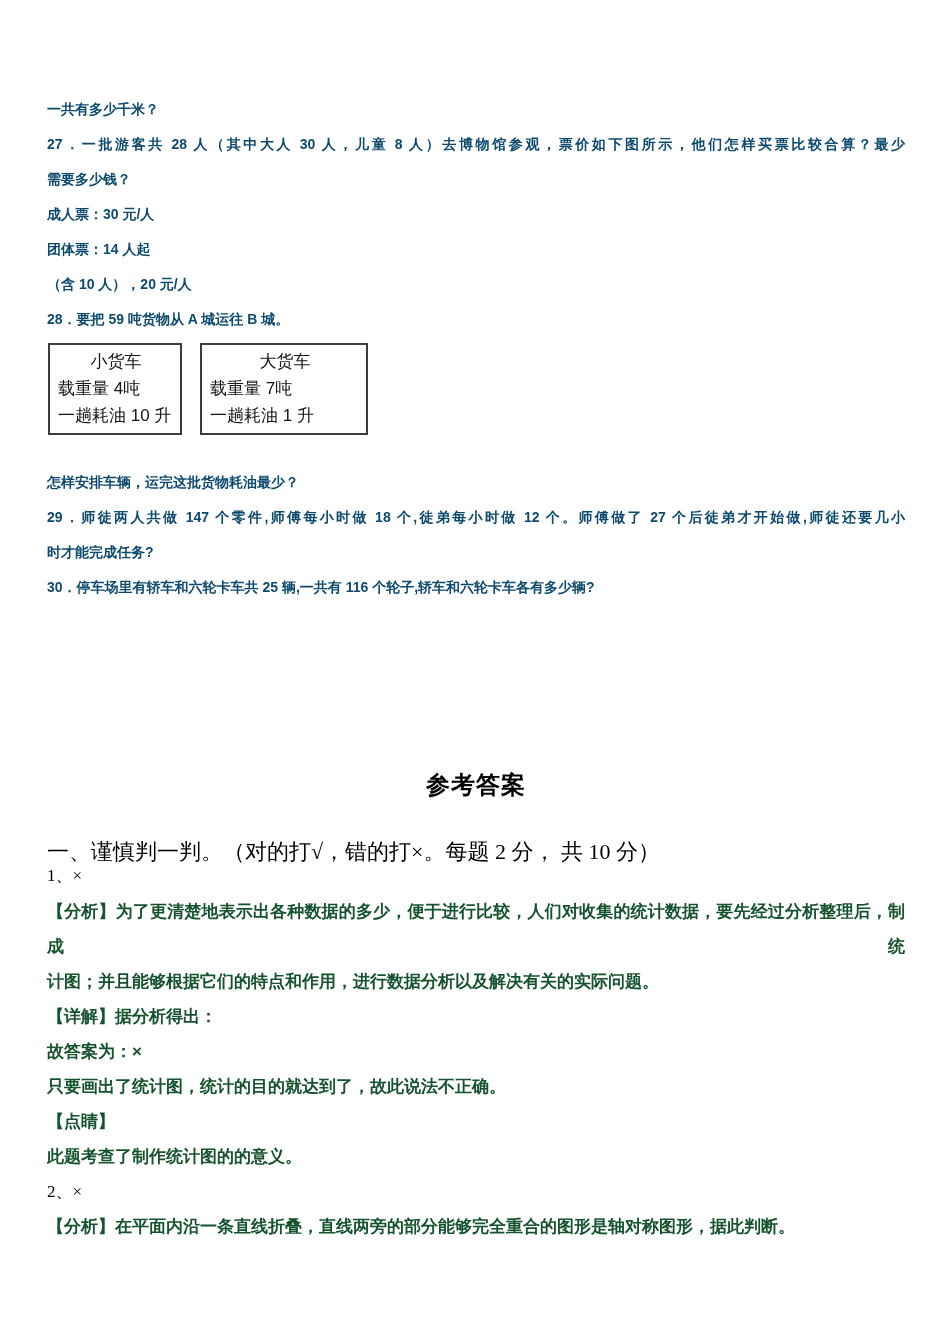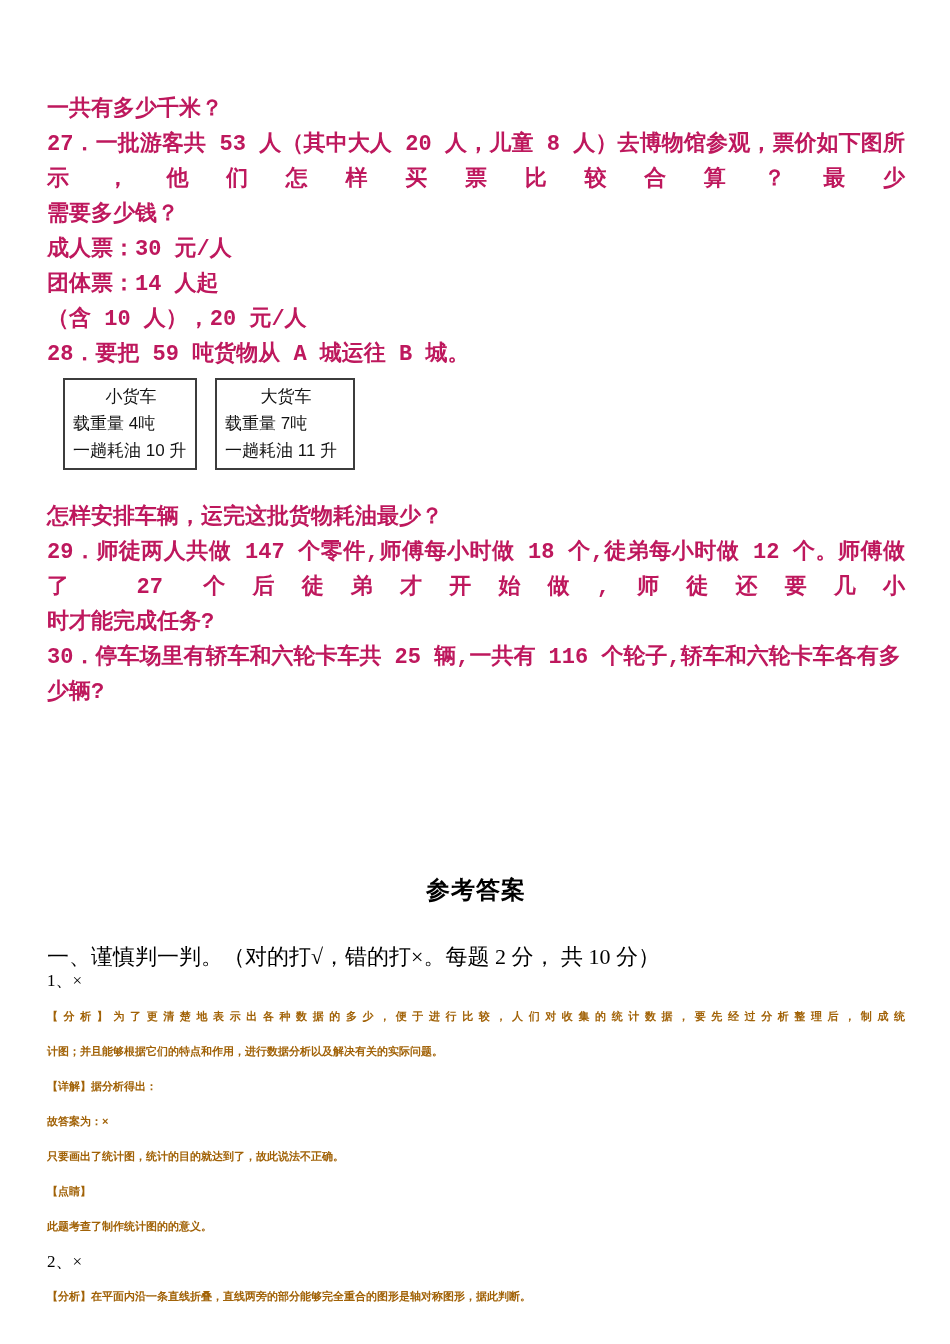--- a/index.html
+++ b/index.html
@@ -11,53 +11,53 @@
     overflow: hidden;
     color: #000000;
   }
   .content {
     position: absolute;
     top: 0; left: 0; right: 0;
     padding: 92px 45px 0 47px;
   }
   
   .q {
-    font-family: Liberation Mono, monospace;
+    font-family: Liberation Sans, sans-serif;
     font-weight: 700;
-    font-size: 22px;
+    font-size: 14px;
     line-height: 35px;
-    color: #be185d;
+    color: #0c4a6e;
   }
   
   .stretch {
     text-align: justify;
     text-align-last: justify;
   }
   
   .trucks {
     margin-top: 6px;
-    margin-left: 16px;
+    margin-left: 1px;
     display: flex;
     gap: 18px;
     height: 92px;
   }
   .truck {
     box-sizing: border-box;
     height: 92px;
     border: 2px solid #3c3c3c;
     background: #ffffff;
     font-family: "Liberation Sans", sans-serif;
     font-weight: 400;
     font-size: 17px;
     line-height: 27px;
     color: #131313;
     padding: 3px 6px 0 8px;
   }
   .truck-small { width: 134px; }
-  .truck-big   { width: 140px; }
+  .truck-big   { width: 168px; }
   .truck-title { text-align: center; }
   .after-trucks { margin-top: 30px; }
   
   .ans-title {
     margin-top: 165px;
     font-family: "Liberation Sans", sans-serif;
     font-weight: 700;
     font-size: 24px;
     line-height: 30px;
     text-align: center;
@@ -80,53 +80,53 @@
   .ans-num-flow {
     font-family: "Liberation Serif", serif;
     font-weight: 400;
     font-size: 17px;
     line-height: 35px;
   }
   
   .ans-body {
     font-family: "Liberation Sans", sans-serif;
     font-weight: 700;
-    font-size: 11px;
+    font-size: 17px;
     line-height: 35px;
-    color: #a16207;
+    color: #14532d;
   }
   .first-body { margin-top: 6px; }
 </style>
 </head>
 <body>
 
 <div class="page">
   <div class="content">
 
     <div class="q">一共有多少千米？</div>
 
-    <div class="q stretch">27．一批游客共 53 人（其中大人 20 人，儿童 8 人）去博物馆参观，票价如下图所示，他们怎样买票比较合算？最少</div>
+    <div class="q stretch">27．一批游客共 28 人（其中大人 30 人，儿童 8 人）去博物馆参观，票价如下图所示，他们怎样买票比较合算？最少</div>
     <div class="q">需要多少钱？</div>
 
     <div class="q">成人票：30 元/人</div>
     <div class="q">团体票：14 人起</div>
     <div class="q">（含 10 人），20 元/人</div>
 
     <div class="q">28．要把 59 吨货物从 A 城运往 B 城。</div>
 
     <div class="trucks">
       <div class="truck truck-small">
         <div class="truck-title">小货车</div>
         <div>载重量 4吨</div>
         <div>一趟耗油 10 升</div>
       </div>
       <div class="truck truck-big">
         <div class="truck-title">大货车</div>
         <div>载重量 7吨</div>
-        <div>一趟耗油 11 升</div>
+        <div>一趟耗油 1 升</div>
       </div>
     </div>
 
     <div class="q after-trucks">怎样安排车辆，运完这批货物耗油最少？</div>
 
     <div class="q stretch">29．师徒两人共做 147 个零件,师傅每小时做 18 个,徒弟每小时做 12 个。师傅做了 27 个后徒弟才开始做,师徒还要几小</div>
     <div class="q">时才能完成任务?</div>
 
     <div class="q">30．停车场里有轿车和六轮卡车共 25 辆,一共有 116 个轮子,轿车和六轮卡车各有多少辆?</div>
 

